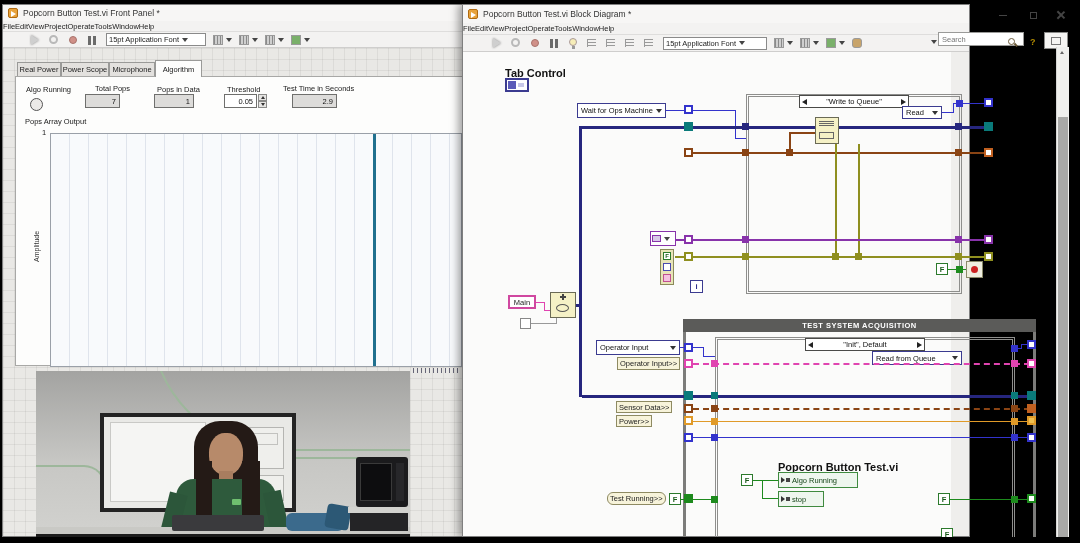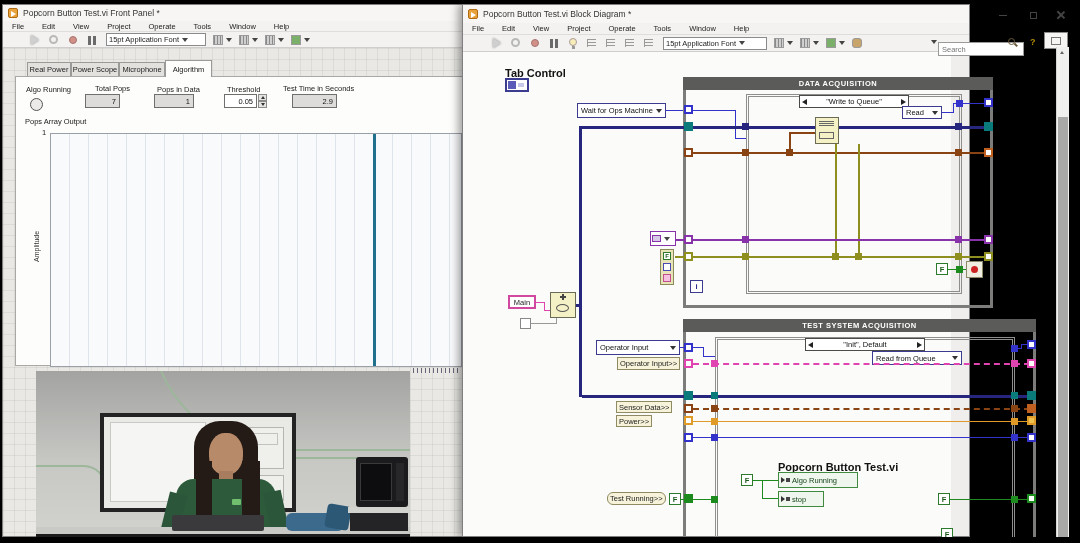--- a/index.html
+++ b/index.html
@@ -9,21 +9,21 @@
 
   .win { position:absolute; background:#efeeec; border:1px solid #7f7f7f; }
   .titlebar { position:absolute; left:0; right:0; top:0; height:16px; background:#f7f6f5;
     display:flex; align-items:center; font-size:8.5px; color:#333; }
   .appicon { width:10px; height:10px; background:#e8a33c; border:1px solid #b06a10; border-radius:2px;
     margin:0 5px 0 5px; position:relative; }
   .appicon::after { content:""; position:absolute; left:2px; top:2px; border-left:5px solid #fff;
     border-top:3px solid transparent; border-bottom:3px solid transparent; }
   .menubar { position:absolute; left:0; right:0; display:flex; align-items:center; background:#f3f2f1;
     border-bottom:1px solid #dedddc; font-size:7.5px; color:#222; }
-  .menu-item { padding:1px 9px; }
+  .menu-item { padding:1px 0; }
   .toolbar { position:absolute; left:0; right:0; display:flex; align-items:center; background:#f3f2f1;
     border-bottom:1px solid #cfcecd; }
   .tico { position:relative; margin-left:7px; width:12px; height:12px; }
   .run-tri { position:absolute; left:2px; top:1px; border-left:8px solid #cfcfcf; border-top:5px solid transparent;
     border-bottom:5px solid transparent; filter:drop-shadow(0 0 1px #888); }
   .cont-circ { position:absolute; left:1px; top:1px; width:9px; height:9px; border:2px solid #b9b9b9; border-radius:50%; }
   .abort-dot { position:absolute; left:2px; top:2px; width:8px; height:8px; background:#d09088; border-radius:50%; border:1px solid #a8736c;}
   .pause-bars { position:absolute; left:2px; top:2px; width:8px; height:9px;
     border-left:3px solid #6b6b6b; border-right:3px solid #6b6b6b; }
   .bulb { position:absolute; left:2px; top:1px; width:8px; height:8px; background:#f6edb8; border:1px solid #a99; border-radius:50%; }
@@ -44,21 +44,21 @@
   .wb-x { position:relative; width:8px; height:8px; }
   .wb-x::before,.wb-x::after{ content:""; position:absolute; left:3px; top:-1px; width:1.5px; height:10px; background:#444;}
   .wb-x::before{ transform:rotate(45deg);} .wb-x::after{ transform:rotate(-45deg);}
 
   
   .fp-body { position:absolute; background:#e9e8e5;
     background-image:linear-gradient(rgba(0,0,0,.055) 1px, transparent 1px),
       linear-gradient(90deg, rgba(0,0,0,.055) 1px, transparent 1px);
     background-size:11px 11px; }
   .tab { position:absolute; height:15px; background:#e3e1de; border:1px solid #9a9a98;
-    font-size:7.5px; color:#222; display:flex; align-items:center; justify-content:center;margin-left:10px; }
+    font-size:7.5px; color:#222; display:flex; align-items:center; justify-content:center; }
   .tab.active { background:#fdfdfc; height:17px; border-bottom:none; z-index:3; }
   .fp-panel { position:absolute; background:#fdfdfc; border:1px solid #a8a8a6; }
   .fp-label { position:absolute; font-size:7.5px; color:#1a1a1a; white-space:nowrap; }
   .indicator { position:absolute; height:14px; background:#dddcda; border:1px solid #6f6f6d;
     font-size:7.5px; color:#111; display:flex; align-items:center; justify-content:flex-end; padding:0 3px; }
   .control-num { background:#fff; }
   .spinner { position:absolute; width:9px; height:14px; display:flex; flex-direction:column; }
   .spin-btn { flex:1; background:#e6e5e3; border:1px solid #8a8a88; display:flex; align-items:center; justify-content:center;}
   .tri-up { width:0;height:0;border-left:2.5px solid transparent;border-right:2.5px solid transparent;border-bottom:3px solid #333;}
   .tri-dn { width:0;height:0;border-left:2.5px solid transparent;border-right:2.5px solid transparent;border-top:3px solid #333;}
@@ -333,21 +333,21 @@
       <div class="wb-min"></div>
     </div>
   <div class="wbtn" style="left:1022px; top:8px;">
       <div class="wb-max"></div>
     </div>
   <div class="wbtn" style="left:1050px; top:8px;">
       <div class="wb-x"></div>
     </div>
 
   <span class="dd" style="position:absolute; left:928px; top:40px;"></span>
-  <div class="searchbox" style="left:938px; top:42px; width:86px;">
+  <div class="searchbox" style="left:938px; top:32px; width:86px;">
     <span>Search</span>
   </div>
   <div class="mag" style="left:1008px; top:38px;"></div>
   <span class="freetext" style="left:1030px; top:37px; color:#b08a00; font-weight:bold; font-size:9px;">?</span>
   <div style="position:absolute; left:1044px; top:32px; width:24px; height:17px; border:1px solid #8a8a88; background:#f6f5f3;">
     <div style="position:absolute; left:6px; top:4px; width:10px; height:8px; border:1px solid #777;"></div>
   </div>
 
   <div class="scrollbar" style="left:1056px; top:47px; width:13px; height:490px;">
     <div class="sb-arrow tri-up" style="border-bottom-color:#666;"></div>
@@ -359,23 +359,20 @@
     <div style="position:absolute; left:1px; top:1px; width:8px; height:8px; background:#5a5ab8;"></div>
     <div style="position:absolute; left:11px; top:3px; width:6px; height:4px; background:#c8c8e8;"></div>
   </div>
 
   <div class="enum" style="left:577px; top:103px; width:89px; height:15px;">
     <span>Wait for Ops Machine</span>
       <span class="dd"></span>
   </div>
   <div class="wh" style="left:666px; top:110px; width:18px; border-top-width:1.5px; border-top-color:#3333cc;"></div>
 
-  <div class="loop" style="left:683px; top:77px; width:310px; height:231px;">
-    <div class="loop-title">DATA ACQUISITION</div>
-  </div>
   <div class="case" style="left:746px; top:94px; width:216px; height:200px;"></div>
   <div class="selector" style="left:799px; top:95px; width:110px;">
     <span class="sel-l"></span>
     <span>"Write to Queue"</span>
     <span class="sel-r"></span>
   </div>
   <div class="enum" style="left:902px; top:106px; width:40px; height:13px;">
     <span>Read</span>
       <span class="dd"></span>
   </div>

